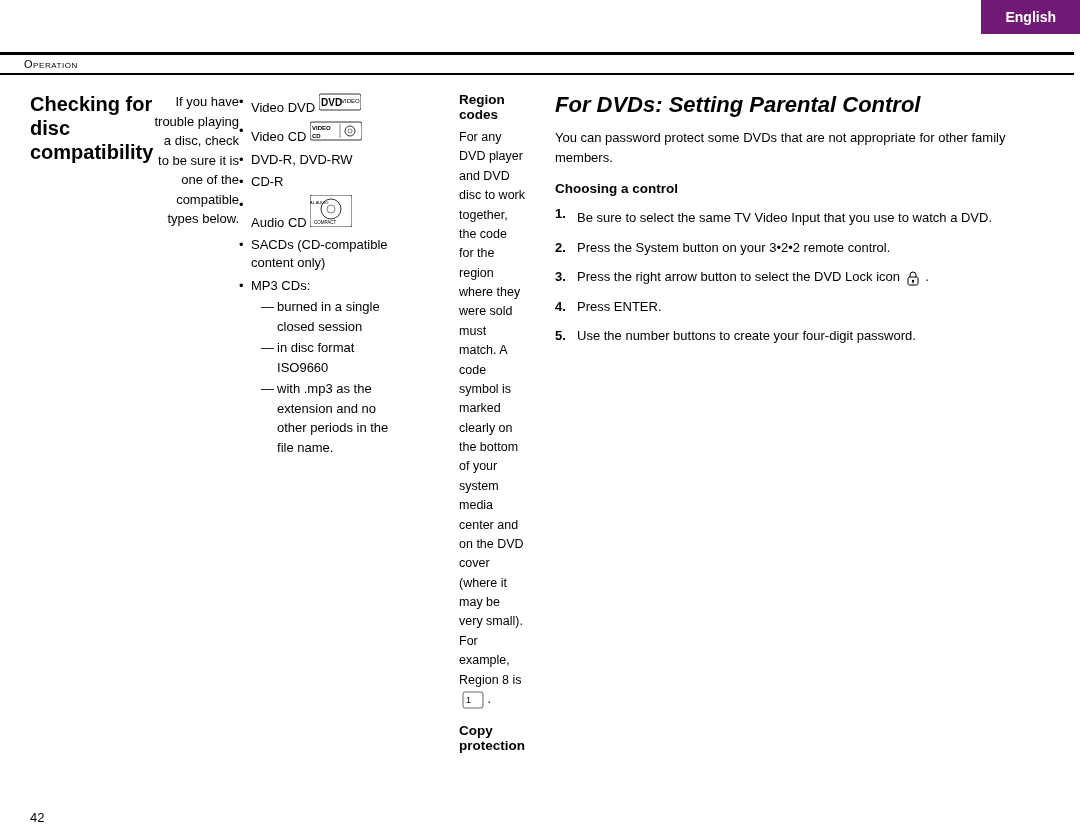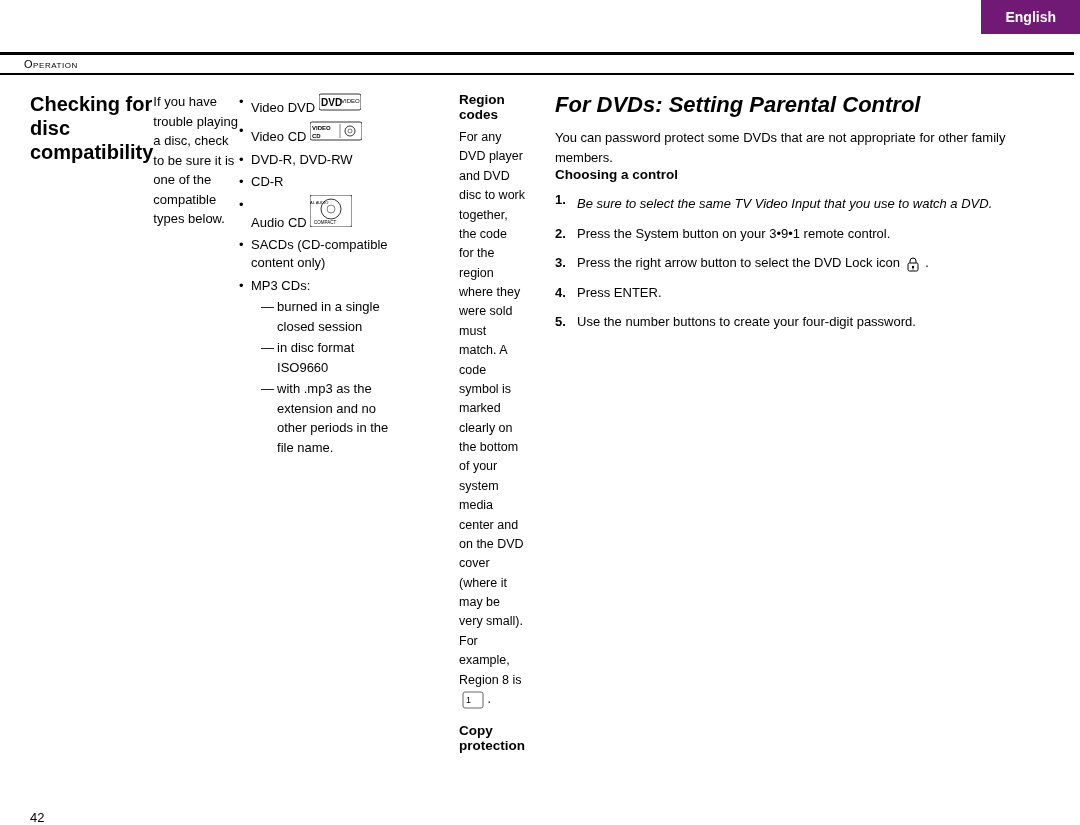--- a/index.html
+++ b/index.html
@@ -76,20 +76,21 @@
       font-size: 20px;
       font-weight: bold;
       margin-bottom: 10px;
       line-height: 1.2;
     }
 
     .section-intro {
       font-size: 13px;
       line-height: 1.5;
       margin-bottom: 14px;
+      text-align: right;
     }
 
     
     .disc-section {
       display: flex;
       flex-direction: row;
       gap: 20px;
       justify-content: space-between;
     }
 
@@ -151,20 +152,21 @@
       margin-bottom: 6px;
     }
 
     .info-body {
       line-height: 1.55;
     }
 
     .dvd-intro {
       font-size: 13px;
       line-height: 1.5;
+      margin-bottom: 14px;
     }
 
     .subsection-title {
       font-weight: bold;
       font-size: 13.5px;
       margin-bottom: 8px;
     }
 
     .numbered-list {
       list-style: none;
@@ -186,21 +188,20 @@
     }
 
     .li-content {
       flex: 1;
     }
 
     .sub-note {
       margin-top: 4px;
       margin-left: 0;
       line-height: 1.5;
-      font-style: italic;
     }
 
     
     .page-number {
       position: absolute;
       bottom: 0;
       left: 30px;
       font-size: 13px;
     }
 
@@ -316,21 +317,21 @@
       <li>
         <span class="num">1.</span>
         <div class="li-content">
           <div class="sub-note">Be sure to select the same TV Video Input that you use to watch a DVD.</div>
         </div>
       </li>
 
       <li>
         <span class="num">2.</span>
         <div class="li-content">
-          <span>Press the System button on your 3•9•1 remote control.</span>
+          <span>Press the System button on your 3•2•2 remote control.</span>
         </div>
       </li>
 
       <li>
         <span class="num">3.</span>
         <div class="li-content">
           <span>Press the right arrow button to select the DVD Lock icon</span>
           
           <svg class="lock-svg" viewBox="0 0 14 16" xmlns="http://www.w3.org/2000/svg" style="display:inline-block;vertical-align:middle;margin:0 2px;">
             <rect x="2" y="7" width="10" height="8" rx="1.5" fill="none" stroke="#000" stroke-width="1"></rect>

